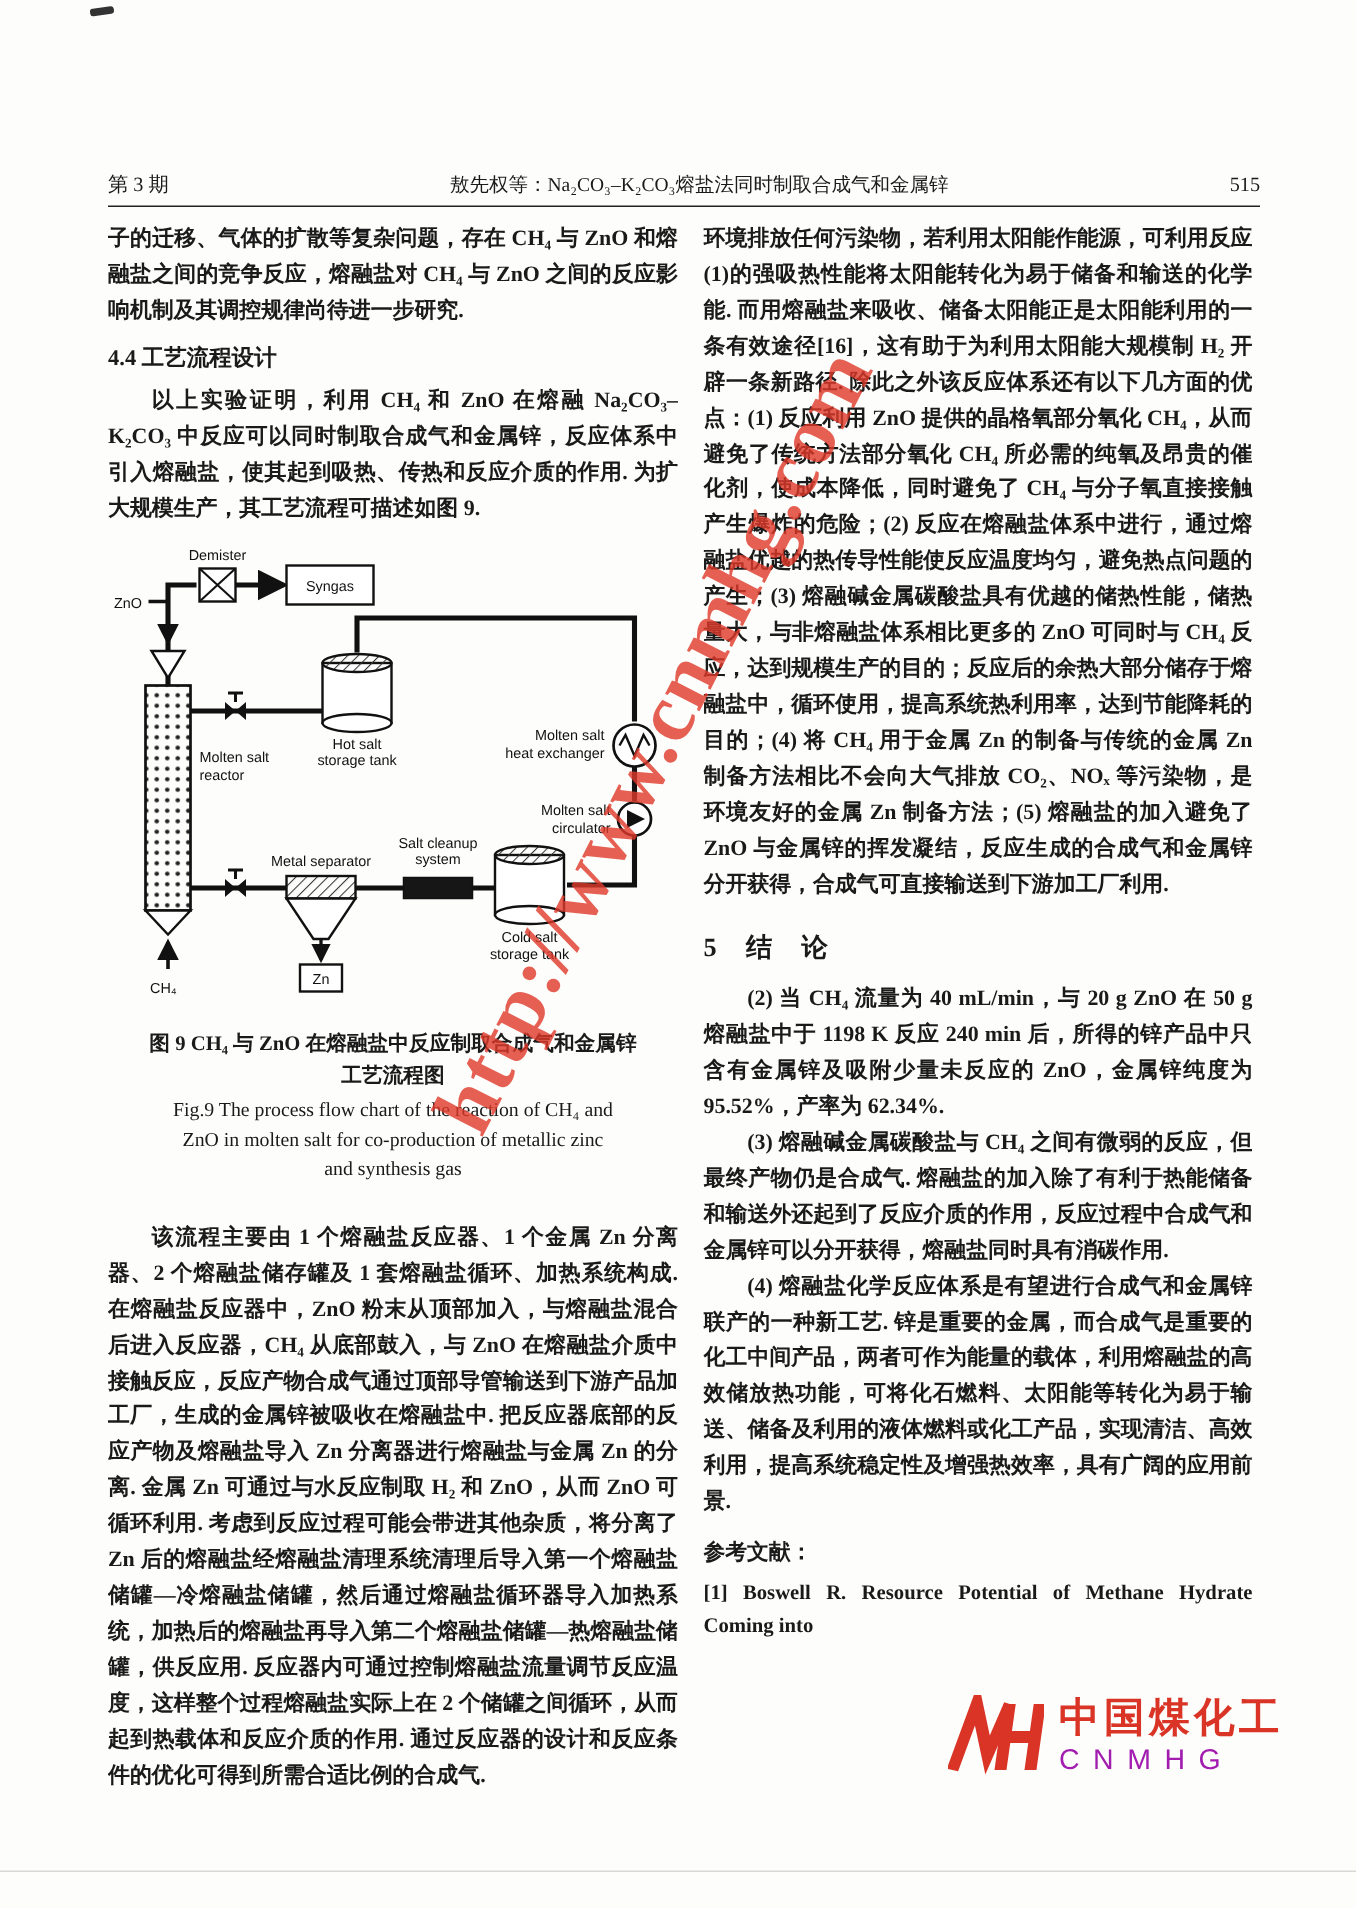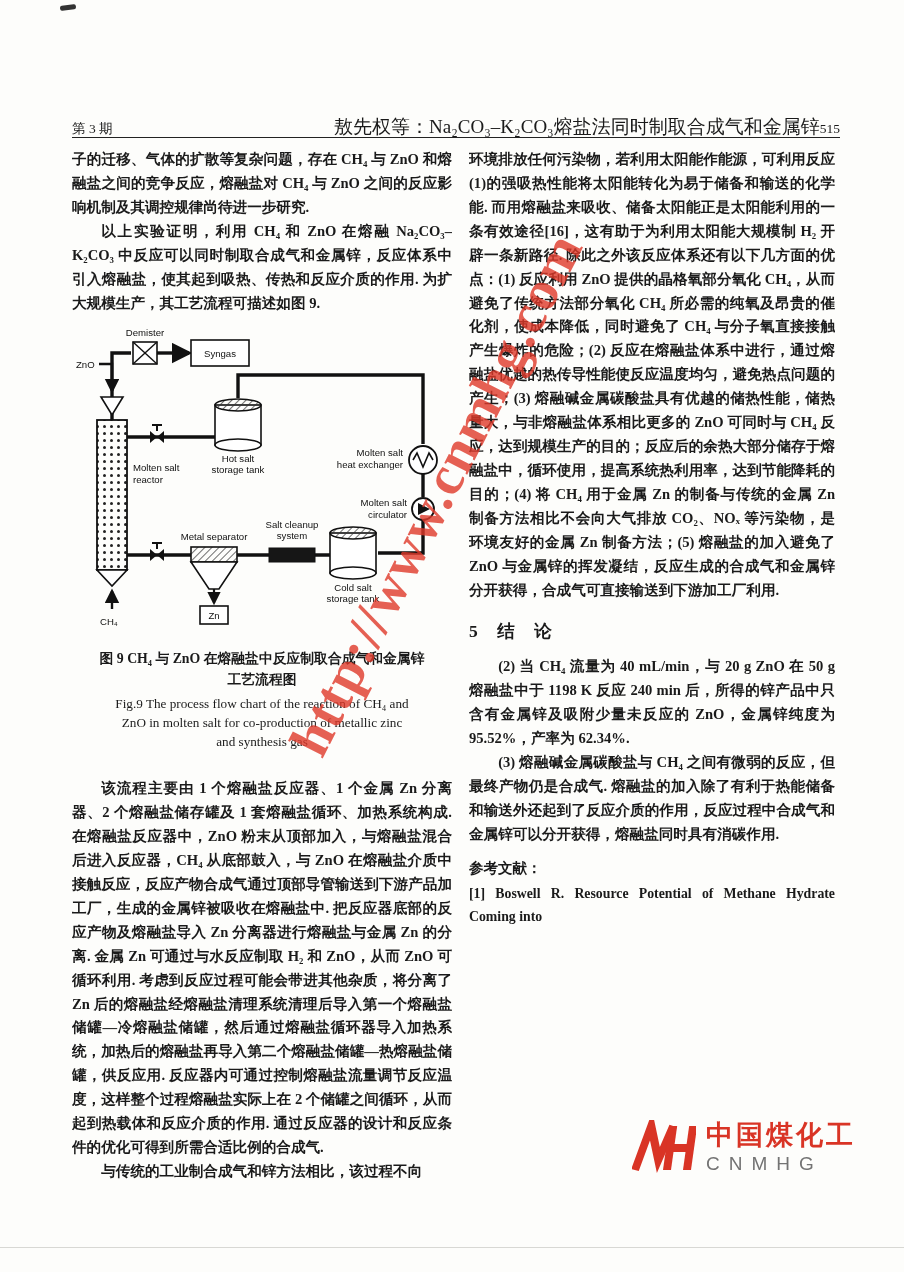--- a/index.html
+++ b/index.html
@@ -9,21 +9,21 @@
     background:#fdfdfb;
     font-family:"Liberation Serif","DejaVu Serif",serif;
     color:#1a1a1a;
     overflow:hidden;
   }
   .scan-artifact-top { position:absolute; left:60px; top:5px; width:16px; height:5px; background:#333; border-radius:2px; transform:rotate(-8deg); }
   .scan-line-bottom { position:absolute; left:0; top:1247px; width:100%; height:1px; background:#d8d8d4; }
 
   .page-header { position:absolute; left:72px; top:114px; width:768px; display:flex; align-items:baseline; font-size:13.5px; }
   .page-header .issue { white-space:nowrap;text-align:center; }
-  .page-header .title { flex:1; text-align:right; font-size:19px; }
+  .page-header .title { flex:1; text-align:center; font-size:13px; }
   .page-header .pageno { white-space:nowrap; }
   .header-rule { position:absolute; left:72px; top:137px; width:768px; height:0; border-top:1.6px solid #222; }
 
   .col { position:absolute; top:148px; font-size:14.6px; line-height:1.64; text-align:justify; }
   .col-left  { left:72px;  width:380px; height:1110px; overflow:hidden; }
   .col-right { left:469px; width:366px; height:1110px; overflow:hidden; }
 
   .para { text-indent:2em;font-weight:bold; }
   .para.no-indent { text-indent:0; }
   .section-heading { font-weight:bold; font-size:15px; margin:7px 0 5px 0; text-indent:0; }
@@ -46,42 +46,43 @@
     transform:rotate(-63deg);
     letter-spacing:1px;
     pointer-events:none;
     z-index:30;
     opacity:0.8;
   }
 
   .logo-block {
     position:absolute; left:626px; top:1116px; width:256px; height:84px;
     background:#fdfdfb;
-    display:flex; align-items:flex-start; gap:10px;
+    display:flex; align-items:center; gap:10px;
     z-index:40; padding:4px 6px;
   }
   .logo-texts { display:flex; flex-direction:column; }
   .logo-cn { font-size:27px; font-weight:bold; letter-spacing:3px; line-height:1.15; }
-  .logo-en { font-size:19px; color:#737373; letter-spacing:9px; font-family:"Liberation Sans",sans-serif; line-height:1.2; margin-top:2px; }
+  .logo-en { font-size:19px; color:#a21caf; letter-spacing:9px; font-family:"Liberation Sans",sans-serif; line-height:1.2; margin-top:2px; }
 </style>
 </head>
 <body>
 
 <div class="scan-artifact-top"></div>
 <div class="scan-line-bottom"></div>
 
 <div class="page-header">
   <span class="issue">第 3 期</span>
   <span class="title">敖先权等：Na₂CO₃–K₂CO₃熔盐法同时制取合成气和金属锌</span>
   <span class="pageno">515</span>
 </div>
 <div class="header-rule"></div>
 
 <div class="col col-left">
   <p class="para no-indent">子的迁移、气体的扩散等复杂问题，存在 CH₄ 与 ZnO 和熔融盐之间的竞争反应，熔融盐对 CH₄ 与 ZnO 之间的反应影响机制及其调控规律尚待进一步研究.</p>
+  <p class="section-heading">4.4 工艺流程设计</p>
   <p class="para">以上实验证明，利用 CH₄ 和 ZnO 在熔融 Na₂CO₃–K₂CO₃ 中反应可以同时制取合成气和金属锌，反应体系中引入熔融盐，使其起到吸热、传热和反应介质的作用. 为扩大规模生产，其工艺流程可描述如图 9.</p>
 
   <div class="figure-block">
     <svg width="378" height="318" viewBox="0 0 378 318">
       <defs>
         <marker id="arr" markerWidth="7" markerHeight="7" refX="5" refY="3" orient="auto">
           <path d="M0,0 L6,3 L0,6 z" fill="#111"></path>
         </marker>
         <pattern id="dots" width="7" height="7" patternUnits="userSpaceOnUse">
           <circle cx="3.5" cy="3.5" r="1.5" fill="#222"></circle>
@@ -184,28 +185,28 @@
       </g>
       <text x="280" y="266" text-anchor="middle" class="diagram-label">Cold salt</text>
       <text x="280" y="277" text-anchor="middle" class="diagram-label">storage tank</text>
     </svg>
 
     <p class="fig-caption-cn">图 9 CH₄ 与 ZnO 在熔融盐中反应制取合成气和金属锌工艺流程图</p>
     <p class="fig-caption-en">Fig.9 The process flow chart of the reaction of CH₄ and ZnO in molten salt for co-production of metallic zinc and synthesis gas</p>
   </div>
 
   <p class="para">该流程主要由 1 个熔融盐反应器、1 个金属 Zn 分离器、2 个熔融盐储存罐及 1 套熔融盐循环、加热系统构成. 在熔融盐反应器中，ZnO 粉末从顶部加入，与熔融盐混合后进入反应器，CH₄ 从底部鼓入，与 ZnO 在熔融盐介质中接触反应，反应产物合成气通过顶部导管输送到下游产品加工厂，生成的金属锌被吸收在熔融盐中. 把反应器底部的反应产物及熔融盐导入 Zn 分离器进行熔融盐与金属 Zn 的分离. 金属 Zn 可通过与水反应制取 H₂ 和 ZnO，从而 ZnO 可循环利用. 考虑到反应过程可能会带进其他杂质，将分离了 Zn 后的熔融盐经熔融盐清理系统清理后导入第一个熔融盐储罐—冷熔融盐储罐，然后通过熔融盐循环器导入加热系统，加热后的熔融盐再导入第二个熔融盐储罐—热熔融盐储罐，供反应用. 反应器内可通过控制熔融盐流量调节反应温度，这样整个过程熔融盐实际上在 2 个储罐之间循环，从而起到热载体和反应介质的作用. 通过反应器的设计和反应条件的优化可得到所需合适比例的合成气.</p>
-  <p class="para">与传统的工业制合成气和锌方法相比，该过程不向</p>
 </div>
 
 <div class="col col-right">
   <p class="para no-indent">环境排放任何污染物，若利用太阳能作能源，可利用反应(1)的强吸热性能将太阳能转化为易于储备和输送的化学能. 而用熔融盐来吸收、储备太阳能正是太阳能利用的一条有效途径[16]，这有助于为利用太阳能大规模制 H₂ 开辟一条新路径. 除此之外该反应体系还有以下几方面的优点：(1) 反应利用 ZnO 提供的晶格氧部分氧化 CH₄，从而避免了传统方法部分氧化 CH₄ 所必需的纯氧及昂贵的催化剂，使成本降低，同时避免了 CH₄ 与分子氧直接接触产生爆炸的危险；(2) 反应在熔融盐体系中进行，通过熔融盐优越的热传导性能使反应温度均匀，避免热点问题的产生；(3) 熔融碱金属碳酸盐具有优越的储热性能，储热量大，与非熔融盐体系相比更多的 ZnO 可同时与 CH₄ 反应，达到规模生产的目的；反应后的余热大部分储存于熔融盐中，循环使用，提高系统热利用率，达到节能降耗的目的；(4) 将 CH₄ 用于金属 Zn 的制备与传统的金属 Zn 制备方法相比不会向大气排放 CO₂、NOₓ 等污染物，是环境友好的金属 Zn 制备方法；(5) 熔融盐的加入避免了 ZnO 与金属锌的挥发凝结，反应生成的合成气和金属锌分开获得，合成气可直接输送到下游加工厂利用.</p>
   <p class="conclusion-heading">5　结　论</p>
   <p class="para">(2) 当 CH₄ 流量为 40 mL/min，与 20 g ZnO 在 50 g 熔融盐中于 1198 K 反应 240 min 后，所得的锌产品中只含有金属锌及吸附少量未反应的 ZnO，金属锌纯度为 95.52%，产率为 62.34%.</p>
   <p class="para">(3) 熔融碱金属碳酸盐与 CH₄ 之间有微弱的反应，但最终产物仍是合成气. 熔融盐的加入除了有利于热能储备和输送外还起到了反应介质的作用，反应过程中合成气和金属锌可以分开获得，熔融盐同时具有消碳作用.</p>
+  <p class="para">(4) 熔融盐化学反应体系是有望进行合成气和金属锌联产的一种新工艺. 锌是重要的金属，而合成气是重要的化工中间产品，两者可作为能量的载体，利用熔融盐的高效储放热功能，可将化石燃料、太阳能等转化为易于输送、储备及利用的液体燃料或化工产品，实现清洁、高效利用，提高系统稳定性及增强热效率，具有广阔的应用前景.</p>
   <p class="refs-heading">参考文献：</p>
   <p class="ref-entry">[1] Boswell R. Resource Potential of Methane Hydrate Coming into</p>
 </div>
 
 <div class="watermark-url" style="color:#e0392a;">http://www.cnmhg.com</div>
 
 <div class="logo-block">
   <svg width="64" height="56" viewBox="0 0 64 56">
     <g stroke="#d93425" stroke-width="8" fill="none" stroke-linecap="butt" transform="skewX(-8) translate(8,0)">
       <polyline points="2,50 12,6 24,40 34,6"></polyline>

